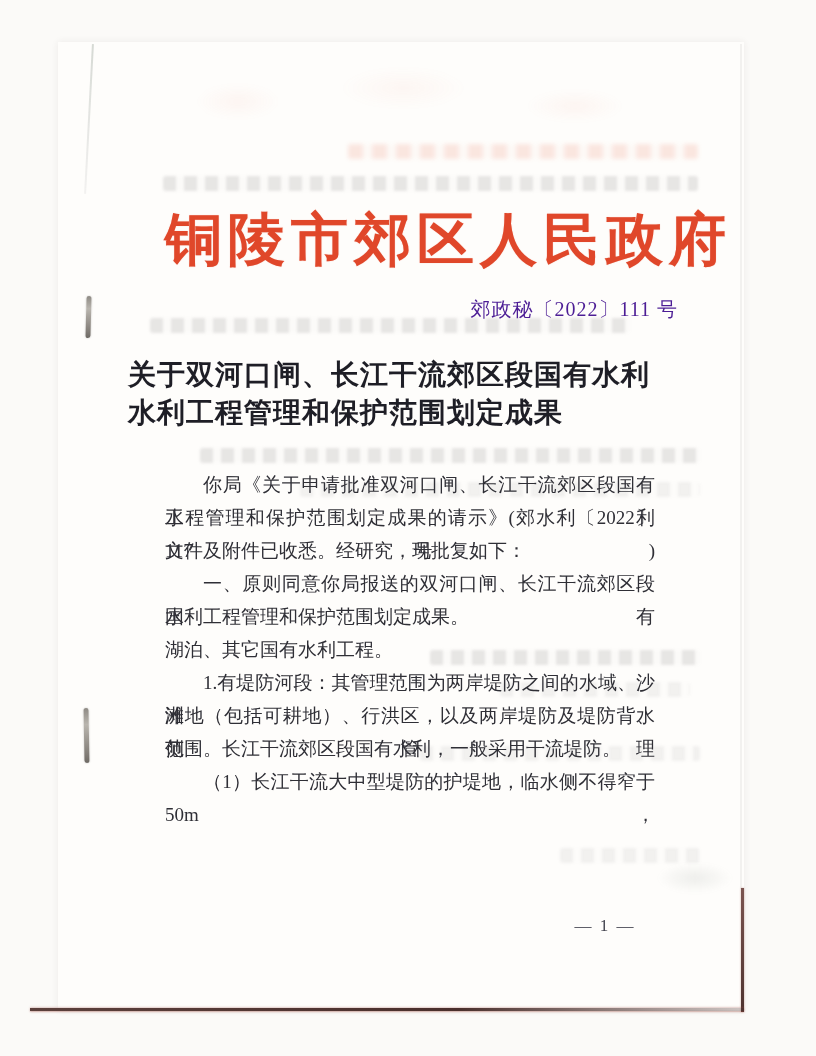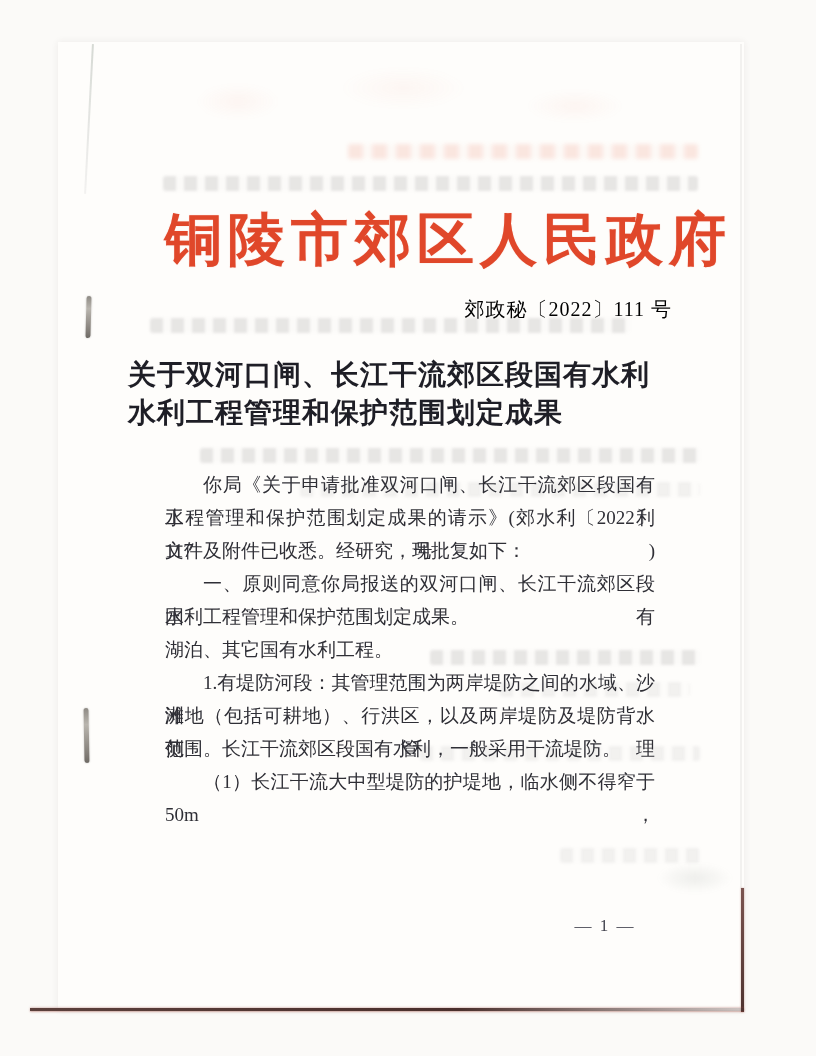--- a/index.html
+++ b/index.html
@@ -69,22 +69,22 @@
   }
   
   .issuer{
     position:absolute;left:120px;top:200px;width:612px;
     text-align:right;color:#e0472a;
     font-size:57px;font-weight:700;letter-spacing:6px;line-height:80px;
     text-shadow:0 0 1px rgba(224,71,42,.4);
     white-space:nowrap;
   }
   .doc-number{
-    position:absolute;right:144px;top:296px;
-    font-size:20px;color:#000000;letter-spacing:1px;white-space:nowrap;font-family:Liberation Serif, serif;
+    position:absolute;right:138px;top:296px;
+    font-size:20px;color:#4c1d95;letter-spacing:1px;white-space:nowrap;font-family:Liberation Serif, serif;
   }
   .title{
     position:absolute;left:128px;top:356px;width:584px;
     text-align:left;color:#1e1e26;font-weight:700;
     font-size:28px;line-height:38px;letter-spacing:1px;
   }
   .body-block{
     position:absolute;left:165px;top:468px;width:490px;
     color:#2f2f36;font-size:19px;
   }

